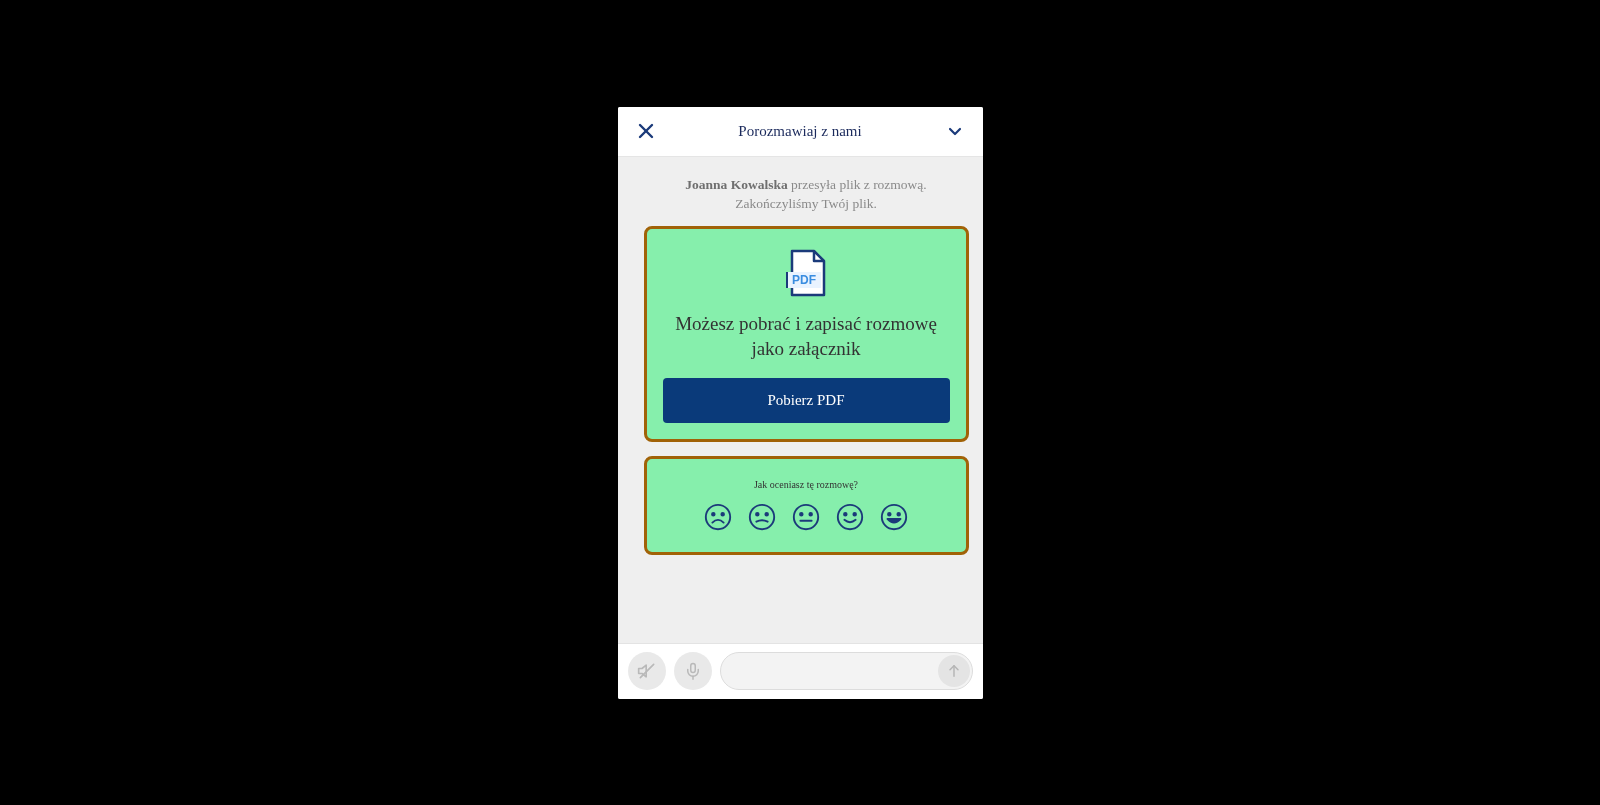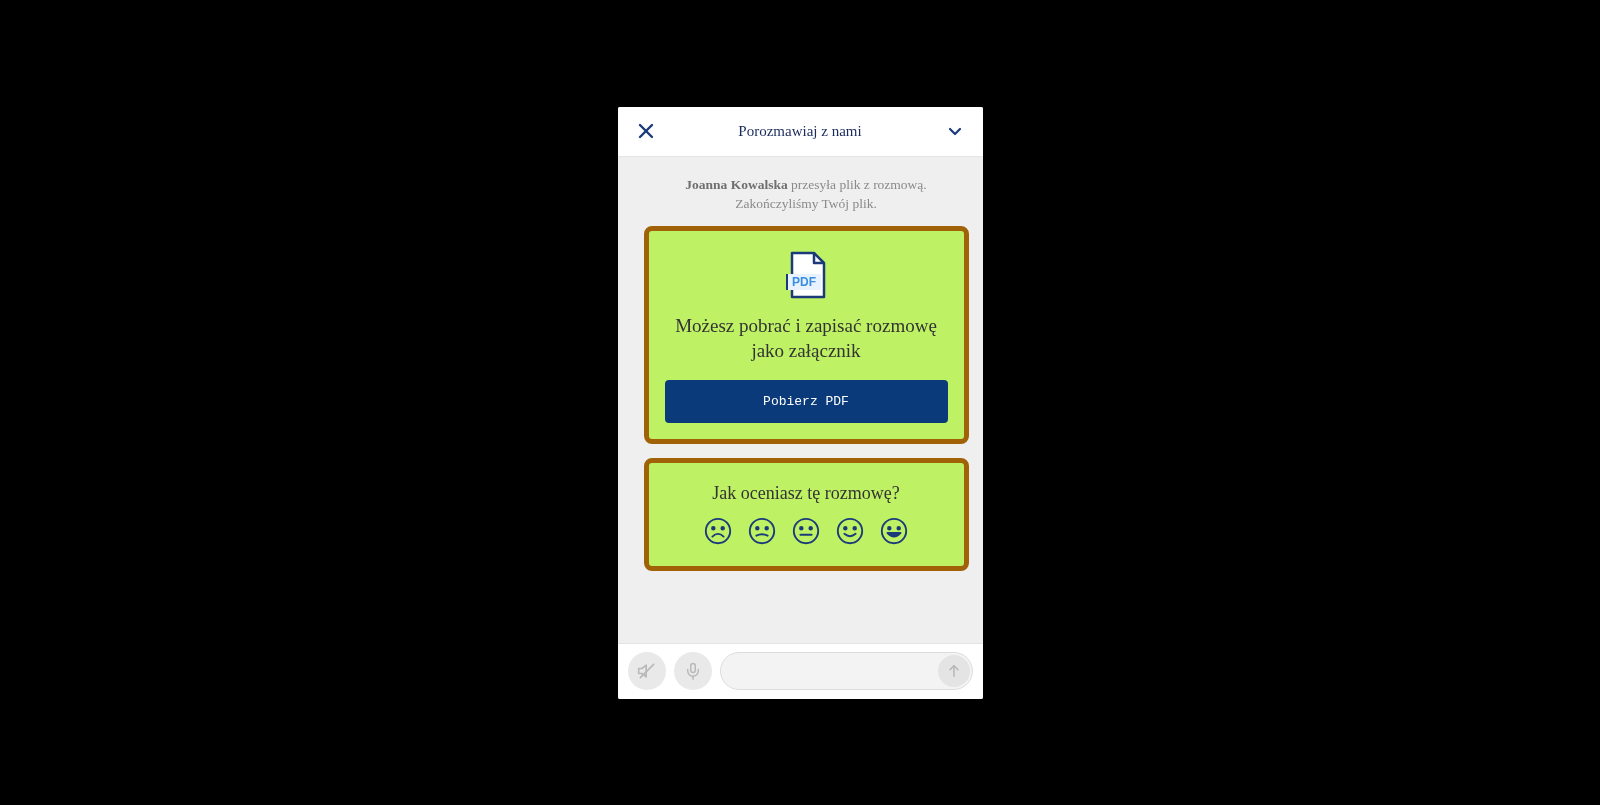--- a/index.html
+++ b/index.html
@@ -56,22 +56,22 @@
     color: #8a8a8a;
     font-size: 13.5px;
     line-height: 1.45;
     padding: 4px 8px 12px;
   }
   .status-text .agent-name {
     color: #6f6f6f;
     font-weight: bold;
   }
   .card {
-    background: #bef264;
-    border: 5px solid #a16207;
+    background: #86efac;
+    border: 3px solid #a16207;
     border-radius: 8px;
     padding: 20px 16px 16px;
     margin-bottom: 14px;
     text-align: center;
   }
   .pdf-icon-wrap {
     display: flex;
     justify-content: center;
     margin-bottom: 14px;
   }
@@ -79,30 +79,30 @@
     color: #333;
     font-size: 19px;
     line-height: 1.35;
     margin-bottom: 16px;
   }
   .download-btn {
     display: block;
     width: 100%;
     background: #0a3a7a;
     color: #fff;
-    font-size: 13px;
+    font-size: 15px;
     border: none;
     border-radius: 4px;
     padding: 14px 0;
     cursor: pointer;
-    font-family: Liberation Mono, monospace;
+    font-family: Liberation Serif, serif;
   }
   .rating-card .rating-q {
     color: #333;
-    font-size: 18px;
+    font-size: 10px;
     margin-bottom: 12px;
   }
   .faces {
     display: flex;
     justify-content: center;
     gap: 14px;
     padding-bottom: 4px;
   }
   .face {
     width: 30px;

